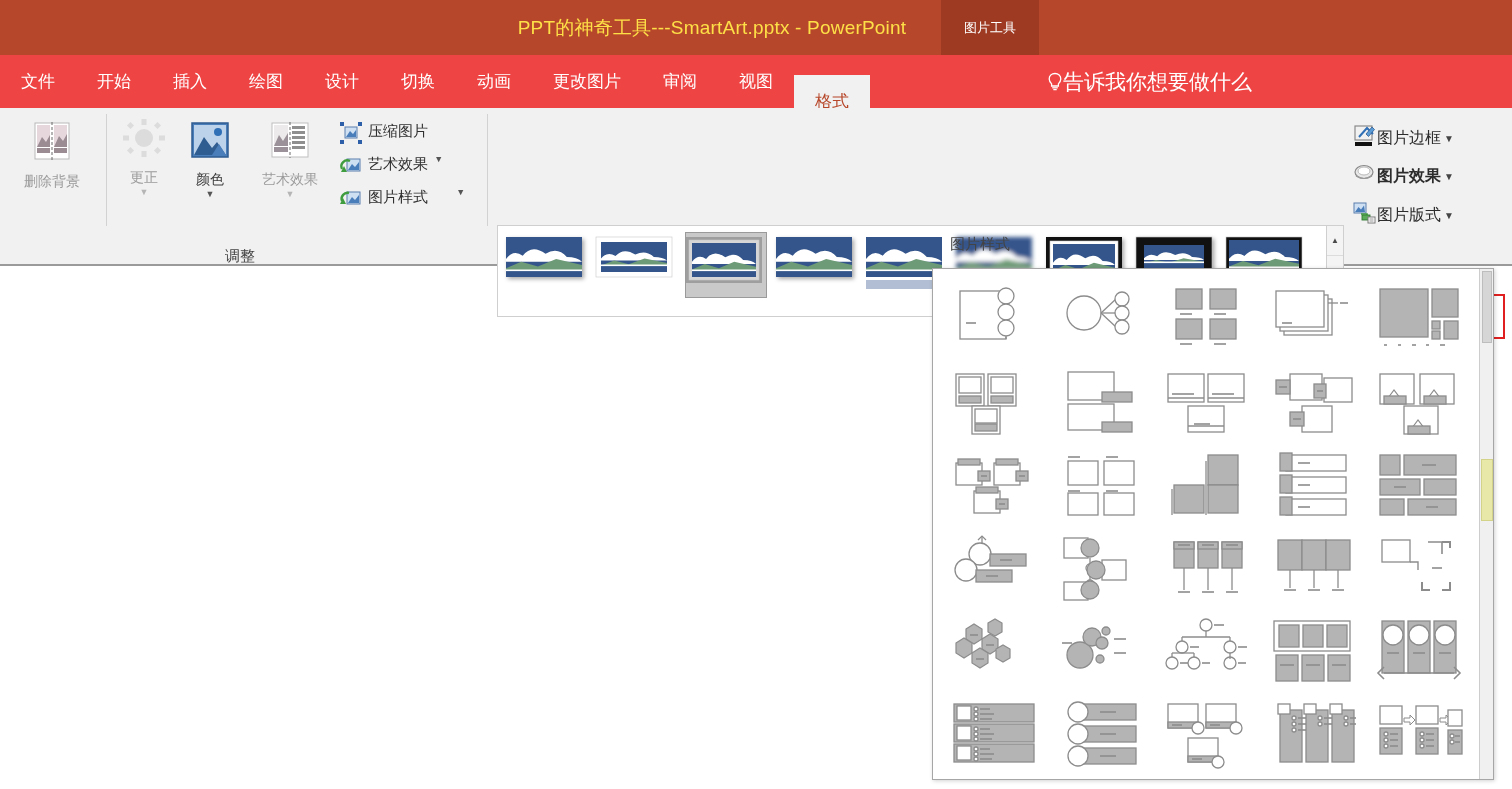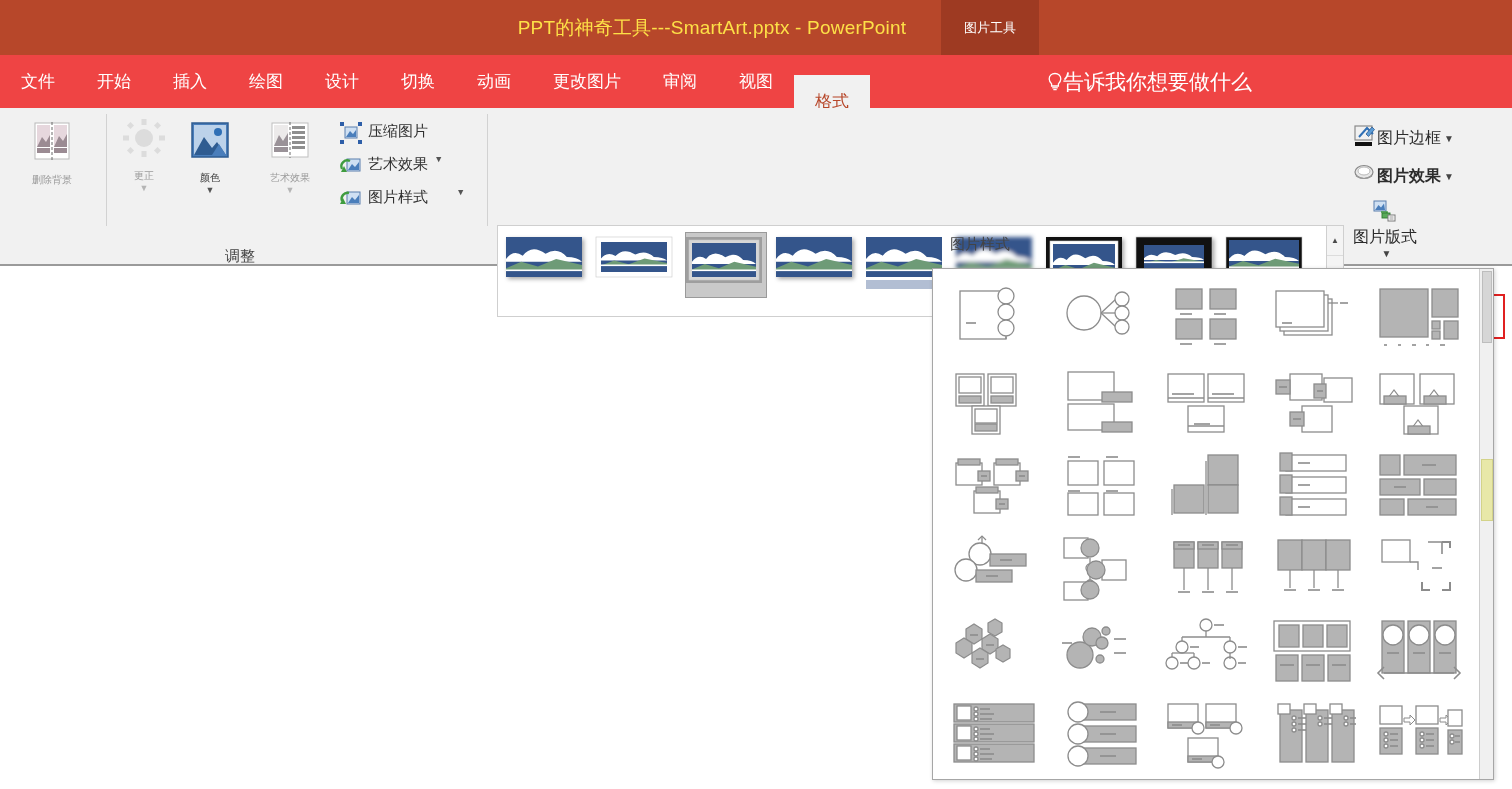--- a/index.html
+++ b/index.html
@@ -67,21 +67,21 @@
     position:absolute; top:6px; width:1px; height:112px; background:#d2d2d2;
   }
 
   
   .bigbtn {
     position:absolute; display:flex; flex-direction:column; align-items:center;
     cursor:pointer;
   }
   .bigbtn .bi { display:block; }
   .bigbtn .blabel {
-    font-size:10px; color:#3b3b3b; margin-top:3px; white-space:nowrap; text-align:right;
+    font-size:14px; color:#3b3b3b; margin-top:3px; white-space:nowrap; text-align:right;
   }
   .bigbtn.dim .blabel { color:#9b9b9b; }
   .bigbtn .caret {
     font-size:9px; color:#555; line-height:8px; margin-top:1px;
   }
   .bigbtn.dim .caret { color:#b5b5b5; }
 
   .smallbtn {
     position:absolute; display:flex; align-items:flex-start; gap:6px; cursor:pointer;
     height:30px;
@@ -492,21 +492,21 @@
           <svg width="24" height="24" viewBox="0 0 24 24">
             <ellipse cx="11" cy="10" rx="9" ry="6.5" fill="#e8e8e8" stroke="#8a8a8a" stroke-width="1.2"></ellipse>
             <ellipse cx="11" cy="9" rx="6" ry="4" fill="#ffffff" stroke="#b0b0b0" stroke-width="0.9"></ellipse>
             <path d="M3 14 Q11 19 19 14" fill="none" stroke="#9a9a9a" stroke-width="1.2"></path>
           </svg>
         </span>
         <span class="rlabel">图片效果</span>
         <span class="rcaret">▼</span>
       </div>
 
-      <div class="rightbtn" style="left:1353px; top:91px;flex-direction:column;">
+      <div class="rightbtn" style="left:1353px; top:91px;">
         <span>
           <svg width="24" height="24" viewBox="0 0 24 24">
             <rect x="1" y="2" width="12" height="10" fill="#cfe0f3" stroke="#5b7fae" stroke-width="1"></rect>
             <path d="M2 11 L5.5 6 L8 8.5 L11 4.5 L12 11 Z" fill="#4a7ebb"></path>
             <path d="M8 13 L14 13 L14 18" fill="none" stroke="#3f9c3f" stroke-width="1.6"></path>
             <rect x="9" y="14" width="8" height="5" fill="#5aab5a" stroke="#2f7a2f" stroke-width="0.9"></rect>
             <rect x="15" y="16" width="7" height="6" fill="#ffffff" stroke="#7a7a7a" stroke-width="1"></rect>
             <line x1="16.5" y1="18" x2="20.5" y2="18" stroke="#8a8a8a" stroke-width="0.9"></line>
             <line x1="16.5" y1="20" x2="20.5" y2="20" stroke="#8a8a8a" stroke-width="0.9"></line>
           </svg>

